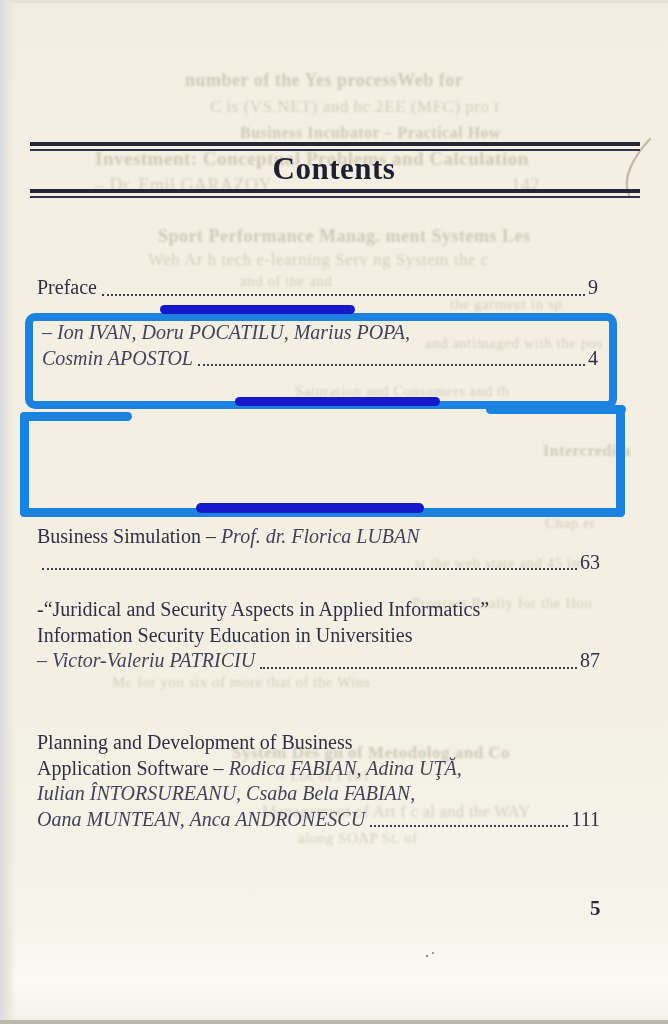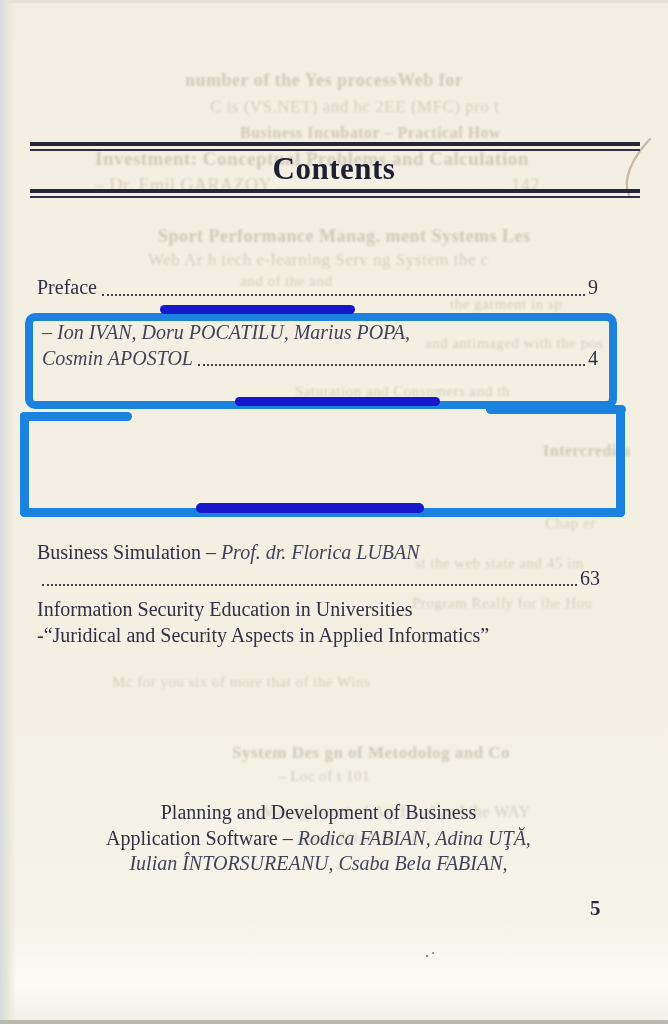--- a/index.html
+++ b/index.html
@@ -91,42 +91,52 @@
   <div class="toc-block" style="left:42px; top:320px; width:556px;">
     <div class="ital">– Ion IVAN, Doru POCATILU, Marius POPA,</div>
     <div class="row">
       <span class="ital">Cosmin APOSTOL</span>
       <span class="leader"></span>
       <span class="num">4</span>
     </div>
   </div>
 
 
-  <div class="toc-block" style="left:37px; top:540px; width:563px;">
+  <div class="toc-block" style="left:37px; top:524px; width:563px;">
     <div>
       <span class="bold">Business Simulation – </span><span class="ital">Prof. dr. Florica LUBAN</span>
     </div>
     <div class="row">
       <span class="leader"></span>
       <span class="num">63</span>
     </div>
   </div>
 
   <div class="toc-block" style="left:37px; top:597px; width:563px;">
+    <div class="bold">-“Juridical and Security Aspects in Applied Informatics”</div>
     <div class="bold">Information Security Education in Universities</div>
-    <div class="bold">-“Juridical and Security Aspects in Applied Informatics”</div>
+    <div class="row">
+      <span class="ital">– Victor-Valeriu PATRICIU</span>
+      <span class="leader"></span>
+      <span class="num">87</span>
+    </div>
   </div>
 
 
-  <div class="toc-block" style="left:37px; top:800px; width:563px;text-align:center;">
+  <div class="toc-block" style="left:37px; top:730px; width:563px;">
     <div class="bold">Planning and Development of Business</div>
     <div>
       <span class="bold">Application Software – </span><span class="ital">Rodica FABIAN, Adina UŢĂ,</span>
     </div>
     <div class="ital">Iulian ÎNTORSUREANU, Csaba Bela FABIAN,</div>
+    <div class="row">
+      <span class="ital">Oana MUNTEAN, Anca ANDRONESCU</span>
+      <span class="leader"></span>
+      <span class="num">111</span>
+    </div>
   </div>
 
   <div class="folio">5</div>
 
   <div class="mark box1"></div>
   <div class="mark dark" style="left:160px; top:305px; width:195px; height:9px;"></div>
   <div class="mark dark" style="left:235px; top:397px; width:205px; height:9px;"></div>
 
   <div class="mark seg" style="left:20px;  top:412px; width:9px;   height:105px;"></div>
   <div class="mark seg" style="left:20px;  top:412px; width:112px; height:9px;"></div>

